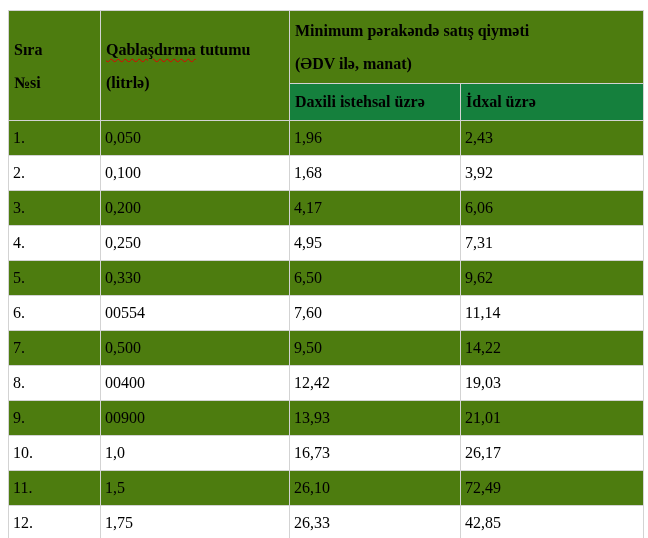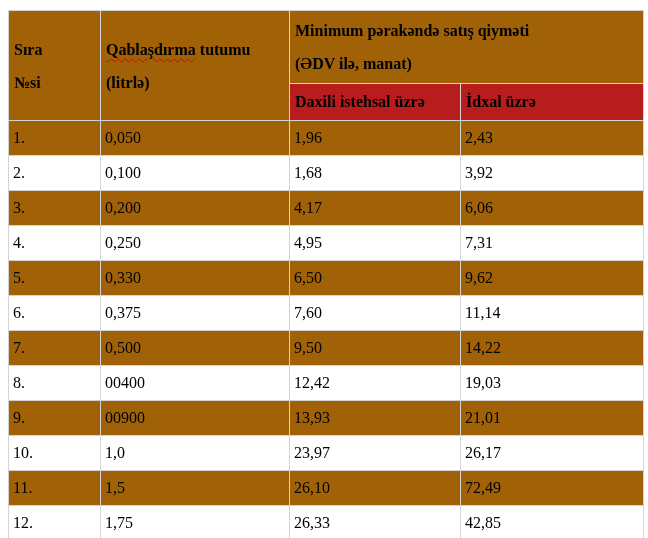--- a/index.html
+++ b/index.html
@@ -30,32 +30,32 @@
     vertical-align: middle;
     font-size: 16px;
     overflow: hidden;
     white-space: nowrap;
   }
   .price-table th {
     font-weight: bold;
     padding-left: 5px;
   }
   .shade {
-    background: #a16207;
+    background: #4d7c0f;
   }
   .hdr-line {
     line-height: 33px;
     white-space: nowrap;
   }
   .hdr-merged {
     height: 72px;
   }
   .sub-hdr {
     height: 36px;
-    background: #b91c1c;
+    background: #15803d;
   }
   tbody tr {
     height: 35px;
   }
   .sqg {
     text-decoration: underline;
     text-decoration-style: wavy;
     text-decoration-color: #e00000;
     text-decoration-thickness: 1px;
     text-underline-offset: 3px;
@@ -119,21 +119,21 @@
           <td>7,31</td>
         </tr>
         <tr class="shade">
           <td>5.</td>
           <td>0,330</td>
           <td>6,50</td>
           <td>9,62</td>
         </tr>
         <tr>
           <td>6.</td>
-          <td>0,375</td>
+          <td>00554</td>
           <td>7,60</td>
           <td>11,14</td>
         </tr>
         <tr class="shade">
           <td>7.</td>
           <td>0,500</td>
           <td>9,50</td>
           <td>14,22</td>
         </tr>
         <tr>
@@ -144,21 +144,21 @@
         </tr>
         <tr class="shade">
           <td>9.</td>
           <td>00900</td>
           <td>13,93</td>
           <td>21,01</td>
         </tr>
         <tr>
           <td>10.</td>
           <td>1,0</td>
-          <td>23,97</td>
+          <td>16,73</td>
           <td>26,17</td>
         </tr>
         <tr class="shade">
           <td>11.</td>
           <td>1,5</td>
           <td>26,10</td>
           <td>72,49</td>
         </tr>
         <tr>
           <td>12.</td>

